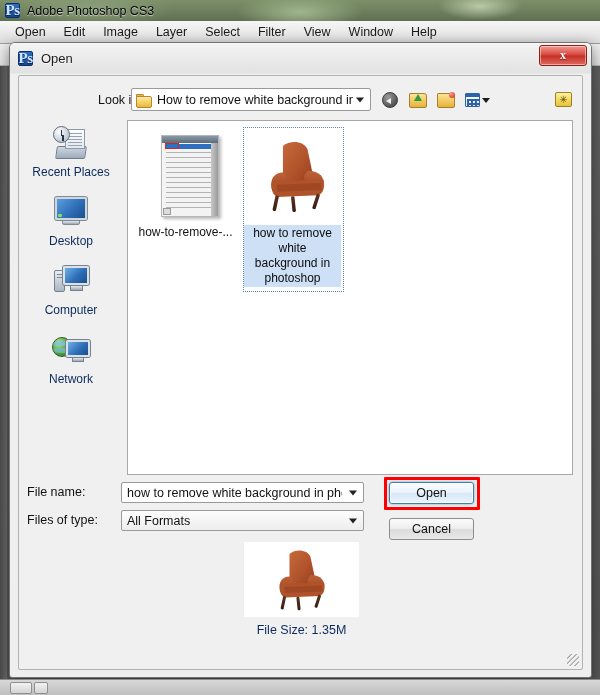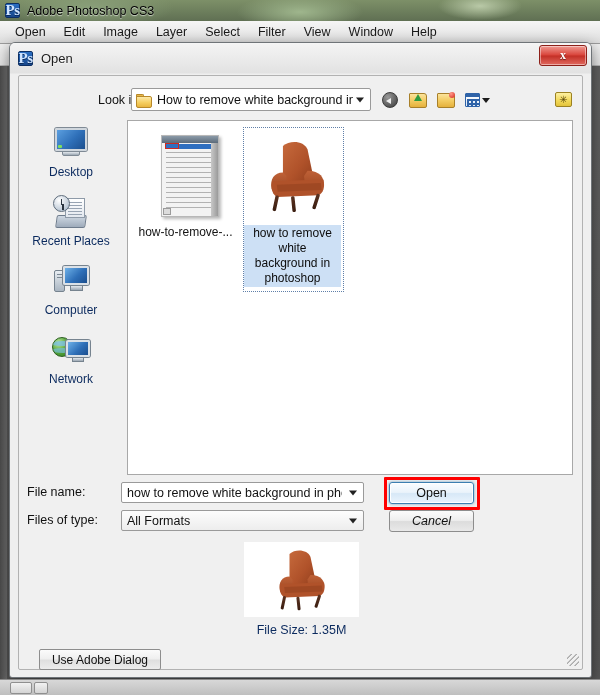--- a/index.html
+++ b/index.html
@@ -508,21 +508,21 @@
     display: flex; align-items: center; justify-content: center;
     cursor: pointer;
     font-family: "Liberation Sans", sans-serif;
   }
   #open-button {
     left: 370px; top: 2px;
     border: 1px solid #3c7fb1;
     box-shadow: inset 0 0 0 1px #ffffff, 0 0 3px rgba(60,127,177,0.7);
     background: linear-gradient(180deg, #fafdff 0%, #eaf3fb 47%, #d7e8f7 53%, #eaf4fd 100%);
   }
-  #cancel-button { left: 370px; top: 30px; font-style: italic; }
+  #cancel-button { left: 370px; top: 38px; }
   #open-highlight {
     position: absolute; left: 365px; top: -3px;
     width: 96px; height: 33px;
     border: 3px solid #ff0000;
     border-radius: 1px;
     pointer-events: none;
   }
 
   
   #preview-area {
@@ -630,35 +630,35 @@
       </div>
 
       <div id="tools-folder-btn">
         <span class="ico-toolsfolder"></span>
       </div>
     </div>
 
     <div id="places-panel">
 
       <div class="place-item">
+        <span class="place-icon ico-recent">
+          <span class="disk"></span>
+            <span class="paper"></span>
+            <span class="clock"></span>
+        </span>
+        <span class="place-label">Recent Places</span>
+      </div>
+
+      <div class="place-item">
         <span class="place-icon ico-desktop">
           <span class="screen"></span>
             <span class="dot"></span>
             <span class="base"></span>
         </span>
         <span class="place-label">Desktop</span>
-      </div>
-
-      <div class="place-item">
-        <span class="place-icon ico-recent">
-          <span class="disk"></span>
-            <span class="paper"></span>
-            <span class="clock"></span>
-        </span>
-        <span class="place-label">Recent Places</span>
       </div>
 
 
       <div class="place-item">
         <span class="place-icon ico-computer">
           <span class="tower"></span>
             <span class="mon"></span>
             <span class="mbase"></span>
         </span>
         <span class="place-label">Computer</span>
@@ -776,21 +776,20 @@
           <path d="M22 56 L80 54 C82 62, 80 70, 74 72 L28 74 C22 72, 20 64, 22 56 Z" fill="#b0522a"></path>
           <path d="M27 60 L77 58 L78 66 L28 68 Z" fill="#9c4622" opacity="0.85"></path>
           <rect x="24" y="72" width="4" height="18" rx="1.6" transform="rotate(12 26 80)" fill="url(#plegg)"></rect>
           <rect x="44" y="73" width="4" height="18" rx="1.6" transform="rotate(-6 46 82)" fill="url(#plegg)"></rect>
           <rect x="70" y="70" width="4" height="18" rx="1.6" transform="rotate(18 72 78)" fill="url(#plegg)"></rect>
         </svg>
       </div>
       <div id="preview-filesize">File Size: 1.35M</div>
     </div>
 
-    <div id="adobe-dialog-button">Use Adobe Dialog</div>
     <div id="resize-grip"></div>
 
   </div>
 </div>
 
 <div id="ps-bottom-bar">
   <span class="chip"></span>
   <span class="chip2"></span>
 </div>
 

